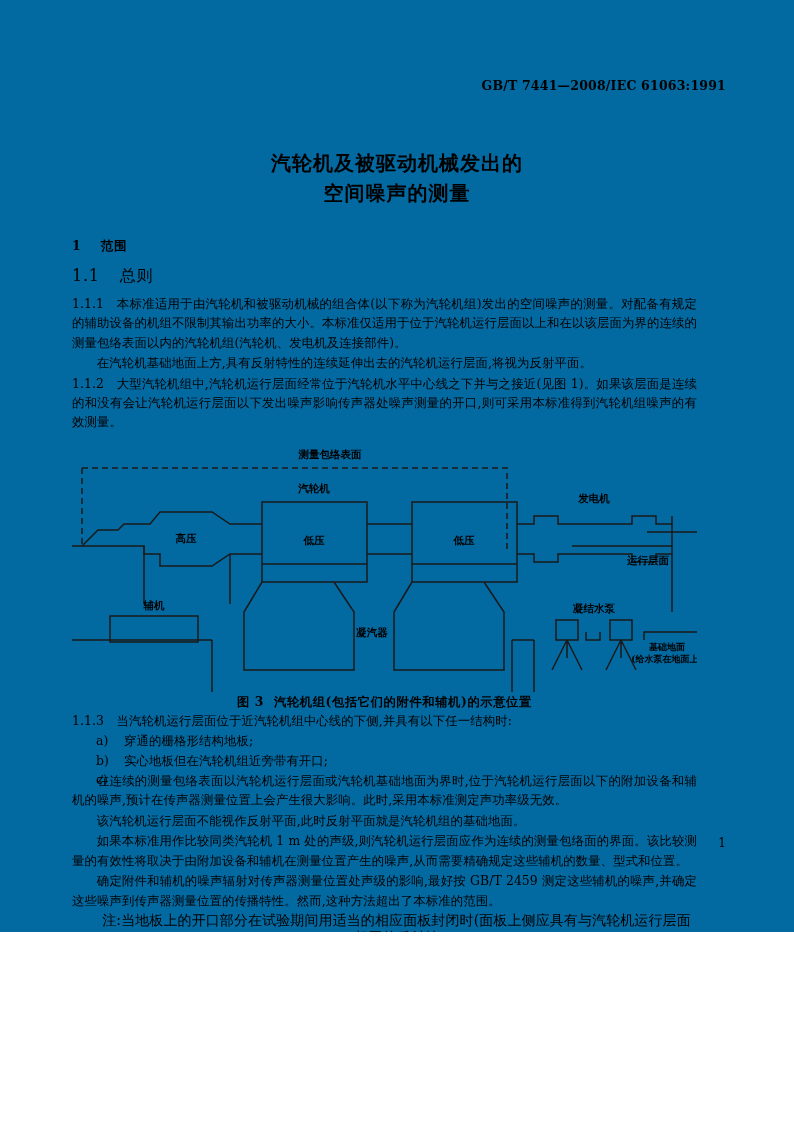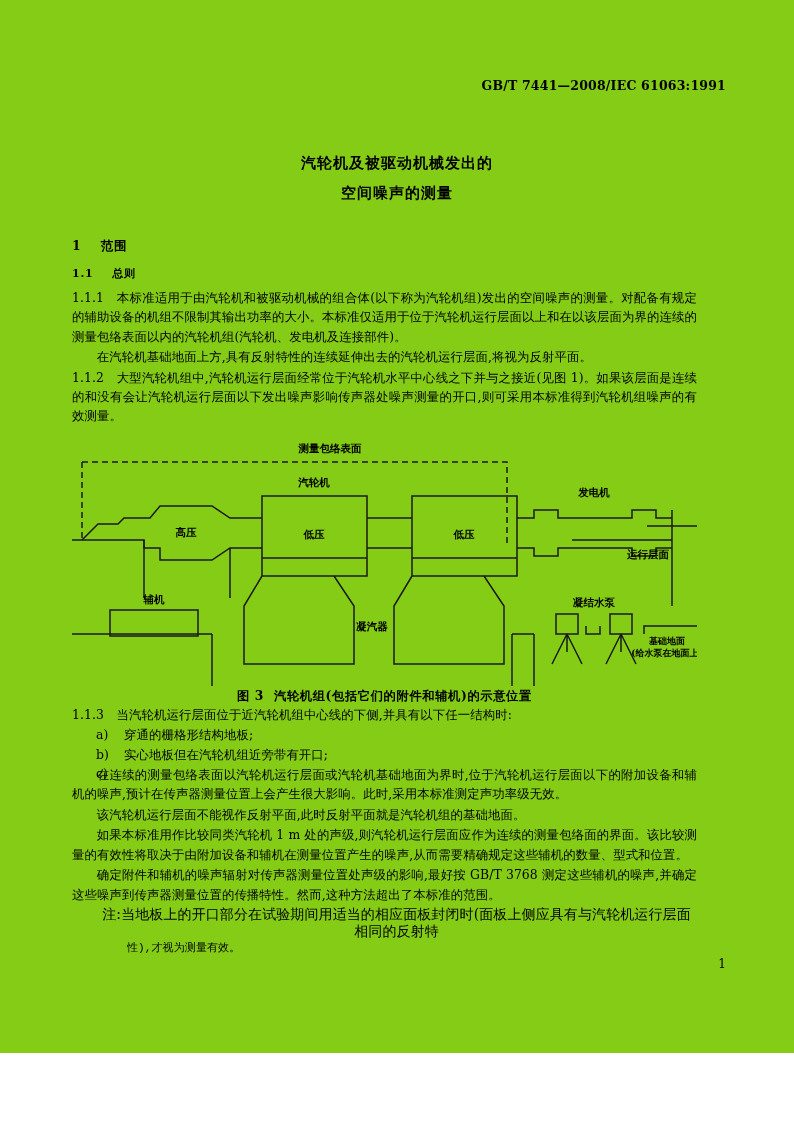--- a/index.html
+++ b/index.html
@@ -7,22 +7,22 @@
     padding: 0;
     background: #ffffff;
   }
   body {
     font-family: "DejaVu Serif", "Liberation Serif", serif;
     color: #000000;
   }
   .page {
     position: relative;
     width: 794px;
-    height: 1053px;
-    background: #84cc16;
+    height: 932px;
+    background: #0369a1;
     overflow: hidden;
   }
 
   
   .std-header {
     position: absolute;
     top: 78px;
     right: 68px;
     font-family: "DejaVu Serif", "Liberation Serif", serif;
     font-size: 12.5px;
@@ -31,21 +31,21 @@
     white-space: nowrap;
   }
 
   
   .doc-title {
     position: absolute;
     top: 148px;
     left: 0;
     width: 794px;
     text-align: center;
-    font-size: 15px;
+    font-size: 20px;
     font-weight: bold;
     line-height: 30px;
     letter-spacing: 1px;
   }
   .doc-title .ln { display: block; }
 
   
   .content {
     position: absolute;
     top: 238px;
@@ -53,22 +53,22 @@
     width: 625px;
   }
 
   h2.clause {
     font-size: 12.5px;
     font-weight: bold;
     margin: 0 0 11px 0;
     letter-spacing: 0.8px;
   }
   h3.clause {
-    font-size: 11px;
-    font-weight: bold;
+    font-size: 16px;
+    font-weight: normal;
     margin: 0 0 7px 0;
     letter-spacing: 0.8px;
   }
   p.body {
     font-size: 12.4px;
     line-height: 19.4px;
     margin: 0 0 1px 0;
     text-align: justify;
     text-justify: inter-ideograph;
     letter-spacing: 0.1px;
@@ -269,21 +269,21 @@
         <span>实心地板但在汽轮机组近旁带有开口;</span>
       </li>
       <li>
         <span class="mk">c)</span>
       </li>
     </ul>
 
     <p class="body indent">在连续的测量包络表面以汽轮机运行层面或汽轮机基础地面为界时,位于汽轮机运行层面以下的附加设备和辅机的噪声,预计在传声器测量位置上会产生很大影响。此时,采用本标准测定声功率级无效。</p>
     <p class="body indent">该汽轮机运行层面不能视作反射平面,此时反射平面就是汽轮机组的基础地面。</p>
     <p class="body indent">如果本标准用作比较同类汽轮机 1 m 处的声级,则汽轮机运行层面应作为连续的测量包络面的界面。该比较测量的有效性将取决于由附加设备和辅机在测量位置产生的噪声,从而需要精确规定这些辅机的数量、型式和位置。</p>
-    <p class="body indent">确定附件和辅机的噪声辐射对传声器测量位置处声级的影响,最好按 GB/T 3768 测定这些辅机的噪声,并确定这些噪声到传声器测量位置的传播特性。然而,这种方法超出了本标准的范围。</p>
+    <p class="body indent">确定附件和辅机的噪声辐射对传声器测量位置处声级的影响,最好按 GB/T 2459 测定这些辅机的噪声,并确定这些噪声到传声器测量位置的传播特性。然而,这种方法超出了本标准的范围。</p>
 
     <p class="note">
       <span>注:</span><span class="note-body">当地板上的开口部分在试验期间用适当的相应面板封闭时(面板上侧应具有与汽轮机运行层面相同的反射特</span>
     </p>
     <p class="note-cont">性),才视为测量有效。</p>
 
   </div>
 
   <div class="page-number">1</div>
 

